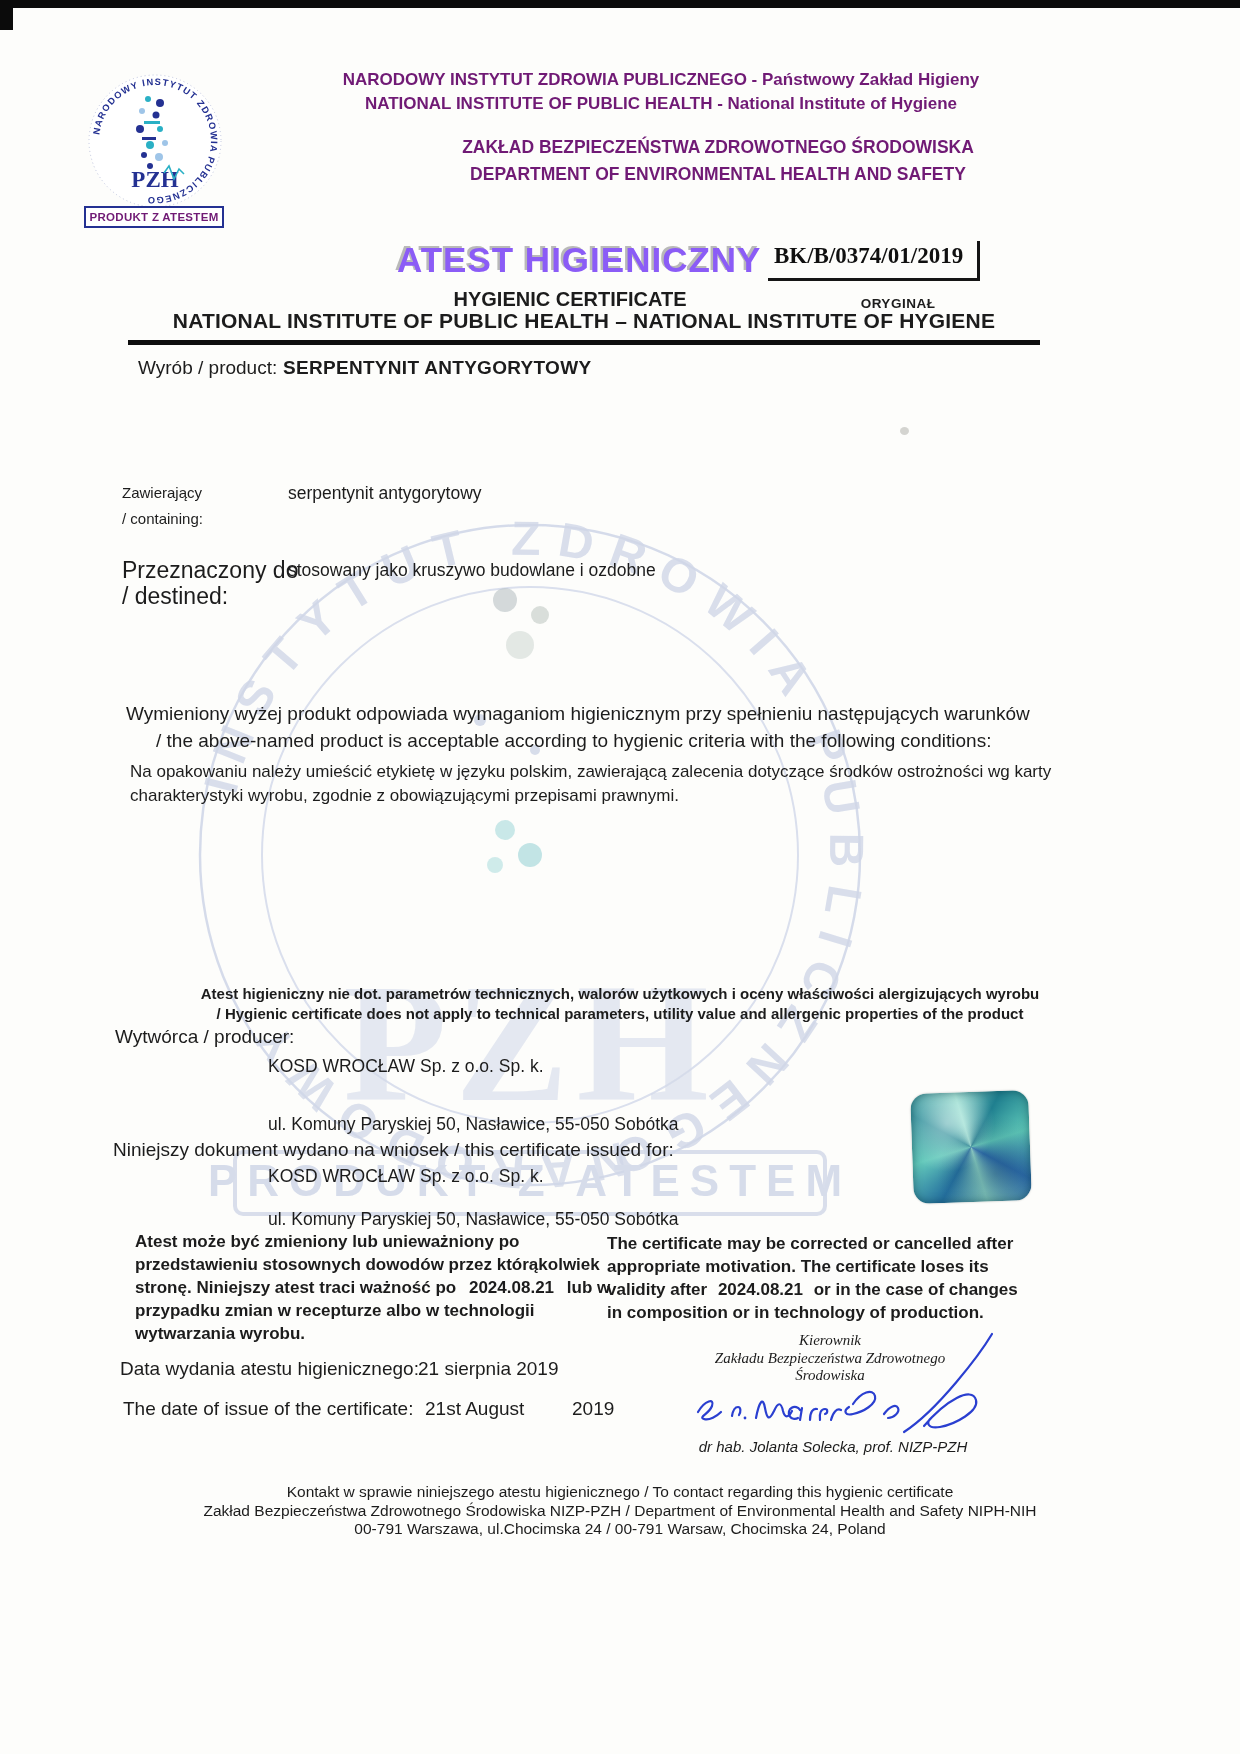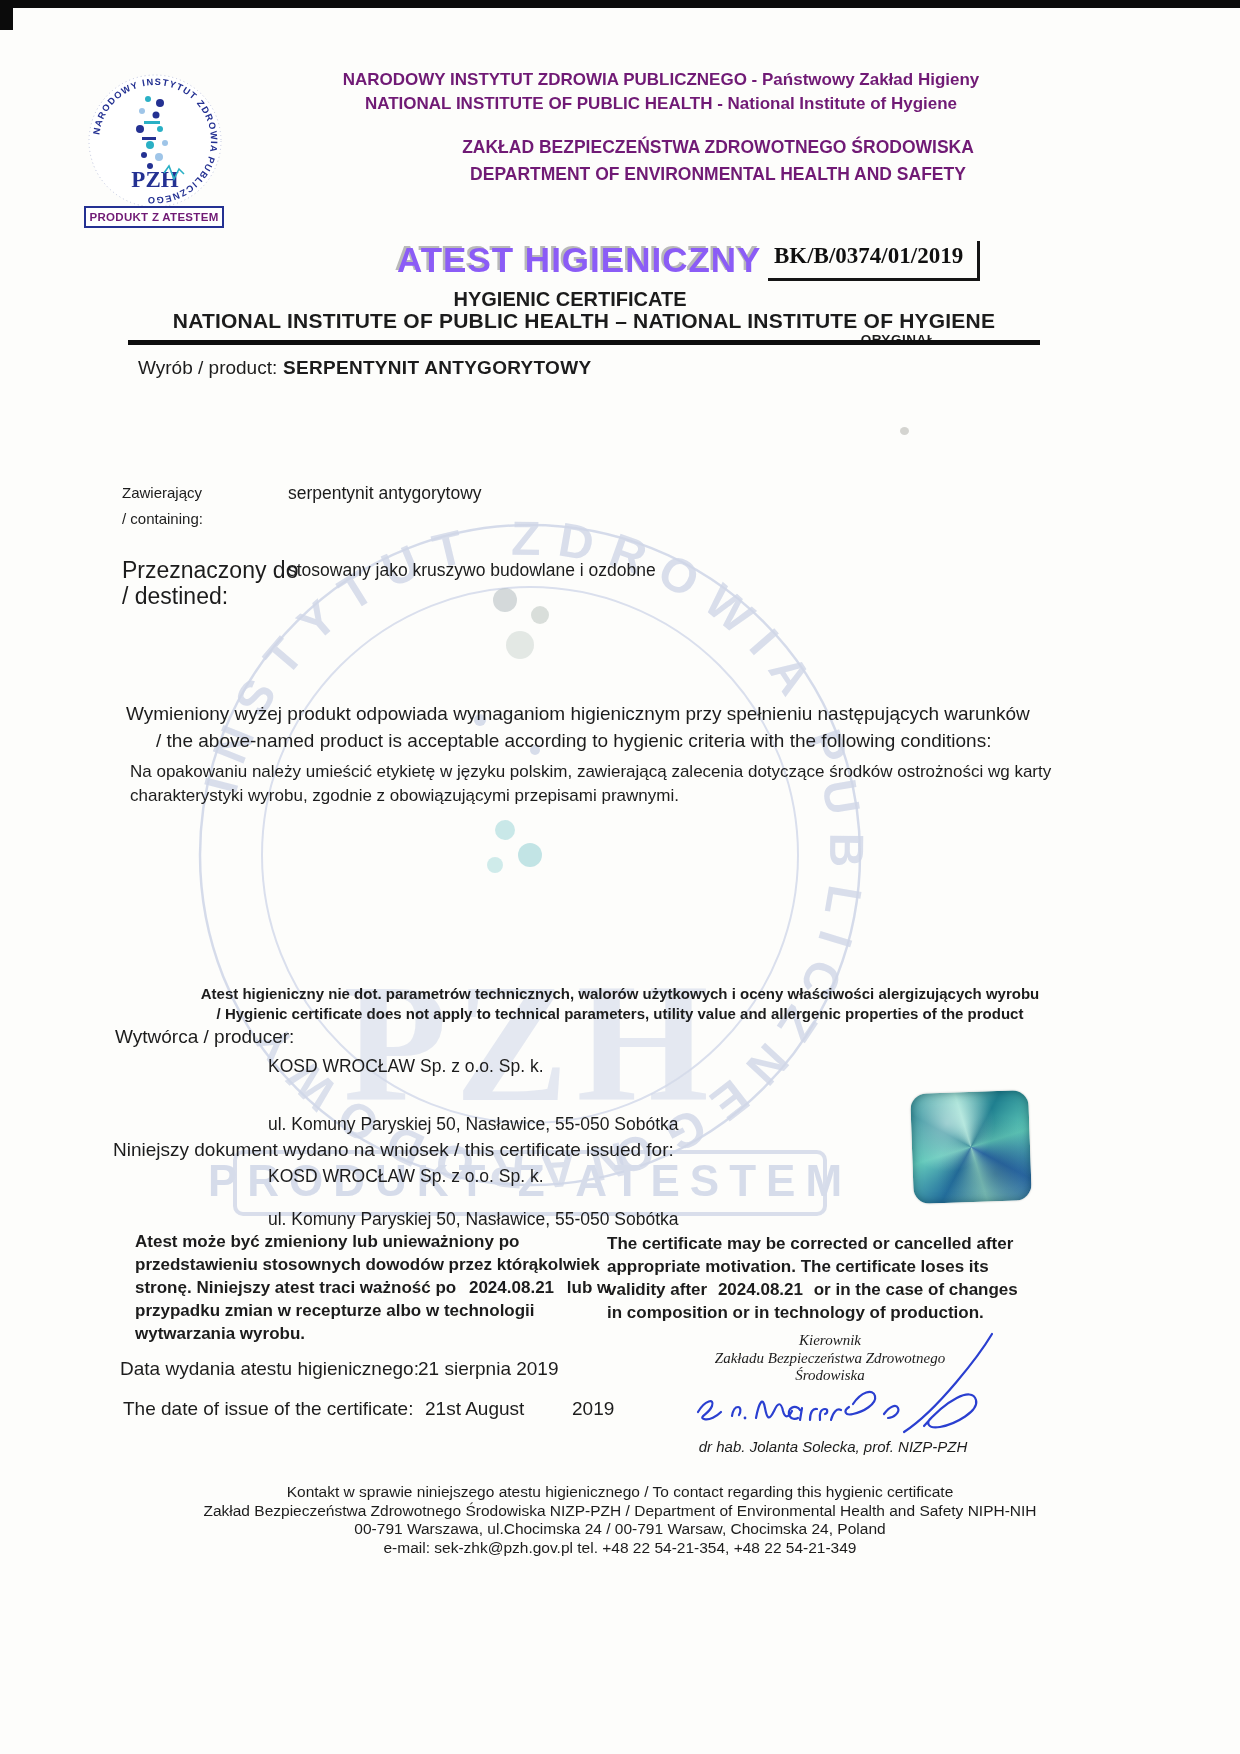--- a/index.html
+++ b/index.html
@@ -113,21 +113,21 @@
     <div>DEPARTMENT OF ENVIRONMENTAL HEALTH AND SAFETY</div>
   </div>
 
   <div class="abs title-main" style="left:397px;top:240px;">ATEST HIGIENICZNY</div>
   <div class="abs" style="left:768px;top:241px;">
     <span class="cert-number">BK/B/0374/01/2019</span>
   </div>
   <div class="abs ctr b" style="left:420px;top:288px;width:300px;font-size:20px;">
     <span>HYGIENIC CERTIFICATE</span>
   </div>
-  <div class="abs ctr b" style="left:828px;top:296px;width:140px;font-size:13.5px;letter-spacing:0.5px;margin-top:36px;">
+  <div class="abs ctr b" style="left:828px;top:296px;width:140px;font-size:13.5px;letter-spacing:0.5px;">
     <span>ORYGINAŁ</span>
   </div>
   <div class="abs institute-line" style="left:128px;top:309px;width:912px;text-align:center;">
     <span>NATIONAL INSTITUTE OF PUBLIC HEALTH – NATIONAL INSTITUTE OF HYGIENE</span>
   </div>
 
   <div class="abs" style="left:138px;top:357px;font-size:19px;">Wyrób / product:</div>
   <div class="abs b" style="left:283px;top:357px;font-size:19px;letter-spacing:0.3px;">SERPENTYNIT ANTYGORYTOWY</div>
 
   <div class="abs" style="left:122px;top:480px;font-size:15px;line-height:26px;">
@@ -198,16 +198,15 @@
       <path d="M216,106 C250,84 292,28 304,8"></path>
       <path d="M236,100 c22,-26 48,-40 52,-26 c3,11 -20,24 -36,27 c-12,2 -15,-4 -8,-10"></path>
     </g>
   </svg>
   <div class="abs ctr it" style="left:668px;top:1438px;width:330px;font-size:15px;">dr hab. Jolanta Solecka, prof. NIZP-PZH</div>
 
   <div class="abs ctr" style="left:95px;top:1483px;width:1050px;font-size:15.5px;line-height:18.5px;">
     <div>Kontakt w sprawie niniejszego atestu higienicznego / To contact regarding this hygienic certificate</div>
     <div>Zakład Bezpieczeństwa Zdrowotnego Środowiska NIZP-PZH / Department of Environmental Health and Safety NIPH-NIH</div>
     <div>00-791 Warszawa, ul.Chocimska 24 / 00-791 Warsaw, Chocimska 24, Poland</div>
-    <div>e-mail: sek-zhk@pzh.gov.pl  tel. +48 22 54-21-354,  +48 22 54-21-349</div>
   </div>
 
 </div>
 
 </body></html>

